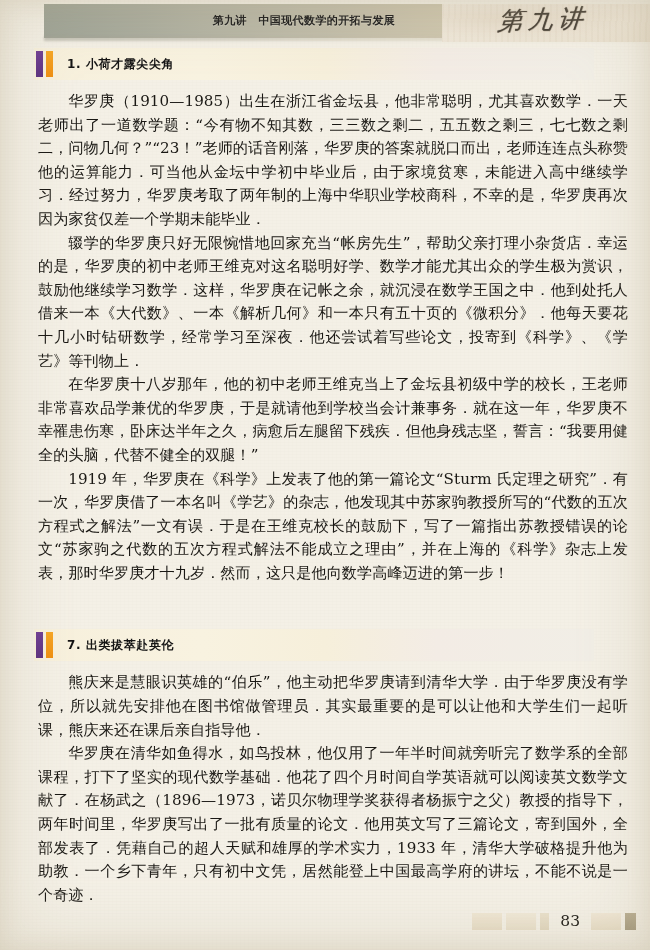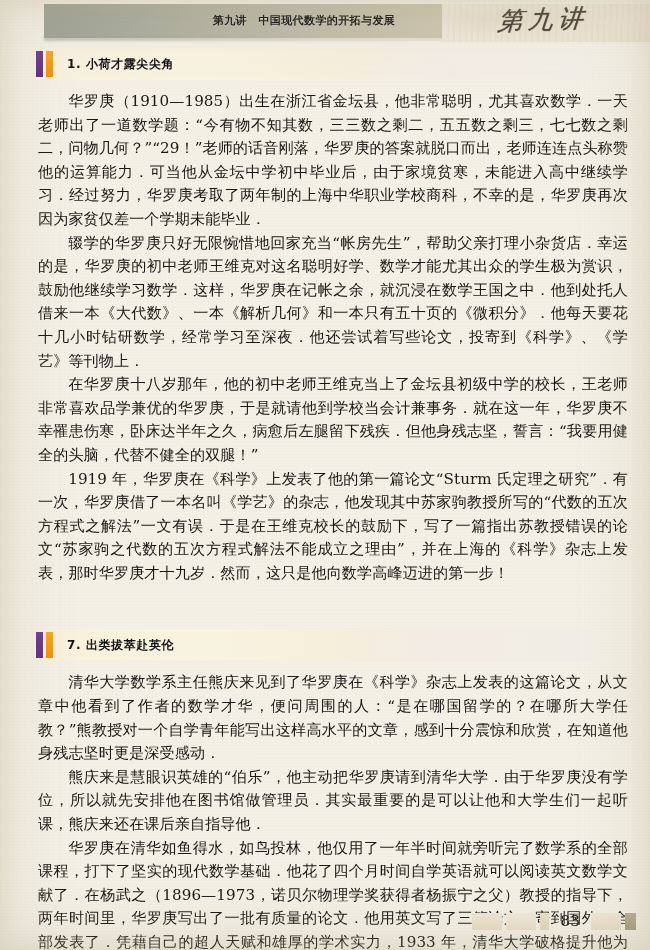--- a/index.html
+++ b/index.html
@@ -158,37 +158,36 @@
 
   <div class="section-head">
     <div class="bars">
       <div class="bar-purple"></div>
       <div class="bar-gap"></div>
       <div class="bar-orange"></div>
     </div>
     <div class="head-text">1. 小荷才露尖尖角</div>
   </div>
 
-  <p class="body">华罗庚（1910—1985）出生在浙江省金坛县，他非常聪明，尤其喜欢数学．一天老师出了一道数学题：“今有物不知其数，三三数之剩二，五五数之剩三，七七数之剩二，问物几何？”“29！”老师的话音刚落，华罗庚的答案就脱口而出，老师连连点头称赞他的运算能力．可当他从金坛中学初中毕业后，由于家境贫寒，未能进入高中继续学习．经过努力，华罗庚考取了两年制的上海中华职业学校商科，不幸的是，华罗庚再次因为家贫仅差一个学期未能毕业．</p>
+  <p class="body">华罗庚（1910—1985）出生在浙江省金坛县，他非常聪明，尤其喜欢数学．一天老师出了一道数学题：“今有物不知其数，三三数之剩二，五五数之剩三，七七数之剩二，问物几何？”“23！”老师的话音刚落，华罗庚的答案就脱口而出，老师连连点头称赞他的运算能力．可当他从金坛中学初中毕业后，由于家境贫寒，未能进入高中继续学习．经过努力，华罗庚考取了两年制的上海中华职业学校商科，不幸的是，华罗庚再次因为家贫仅差一个学期未能毕业．</p>
   <p class="body">辍学的华罗庚只好无限惋惜地回家充当“帐房先生”，帮助父亲打理小杂货店．幸运的是，华罗庚的初中老师王维克对这名聪明好学、数学才能尤其出众的学生极为赏识，鼓励他继续学习数学．这样，华罗庚在记帐之余，就沉浸在数学王国之中．他到处托人借来一本《大代数》、一本《解析几何》和一本只有五十页的《微积分》．他每天要花十几小时钻研数学，经常学习至深夜．他还尝试着写些论文，投寄到《科学》、《学艺》等刊物上．</p>
   <p class="body">在华罗庚十八岁那年，他的初中老师王维克当上了金坛县初级中学的校长，王老师非常喜欢品学兼优的华罗庚，于是就请他到学校当会计兼事务．就在这一年，华罗庚不幸罹患伤寒，卧床达半年之久，病愈后左腿留下残疾．但他身残志坚，誓言：“我要用健全的头脑，代替不健全的双腿！”</p>
   <p class="body">1919 年，华罗庚在《科学》上发表了他的第一篇论文“Sturm 氏定理之研究”．有一次，华罗庚借了一本名叫《学艺》的杂志，他发现其中苏家驹教授所写的“代数的五次方程式之解法”一文有误．于是在王维克校长的鼓励下，写了一篇指出苏教授错误的论文“苏家驹之代数的五次方程式解法不能成立之理由”，并在上海的《科学》杂志上发表，那时华罗庚才十九岁．然而，这只是他向数学高峰迈进的第一步！</p>
 
   <div class="gap-sections"></div>
 
   <div class="section-head">
     <div class="bars">
       <div class="bar-purple"></div>
       <div class="bar-gap"></div>
       <div class="bar-orange"></div>
     </div>
     <div class="head-text">7. 出类拔萃赴英伦</div>
   </div>
 
-  <p class="body">清华大学数学系主任熊庆来见到了华罗庚在《科学》杂志上发表的这篇论文，从文章中他看到了作者的数学才华，便问周围的人：“是在哪国留学的？在哪所大学任教？”熊教授对一个自学青年能写出这样高水平的文章，感到十分震惊和欣赏，在知道他身残志坚时更是深受感动．</p>
   <p class="body">熊庆来是慧眼识英雄的“伯乐”，他主动把华罗庚请到清华大学．由于华罗庚没有学位，所以就先安排他在图书馆做管理员．其实最重要的是可以让他和大学生们一起听课，熊庆来还在课后亲自指导他．</p>
   <p class="body">华罗庚在清华如鱼得水，如鸟投林，他仅用了一年半时间就旁听完了数学系的全部课程，打下了坚实的现代数学基础．他花了四个月时间自学英语就可以阅读英文数学文献了．在杨武之（1896—1973，诺贝尔物理学奖获得者杨振宁之父）教授的指导下，两年时间里，华罗庚写出了一批有质量的论文．他用英文写了三篇论文，寄到国外，全部发表了．凭藉自己的超人天赋和雄厚的学术实力，1933 年，清华大学破格提升他为助教．一个乡下青年，只有初中文凭，居然能登上中国最高学府的讲坛，不能不说是一个奇迹．</p>
 </div>
 
 <div id="footer">
   <div id="footer-inner">
     <div class="deco d1"></div>
     <div class="deco d2"></div>
     <div class="deco d3"></div>
     <div id="page-num">83</div>

